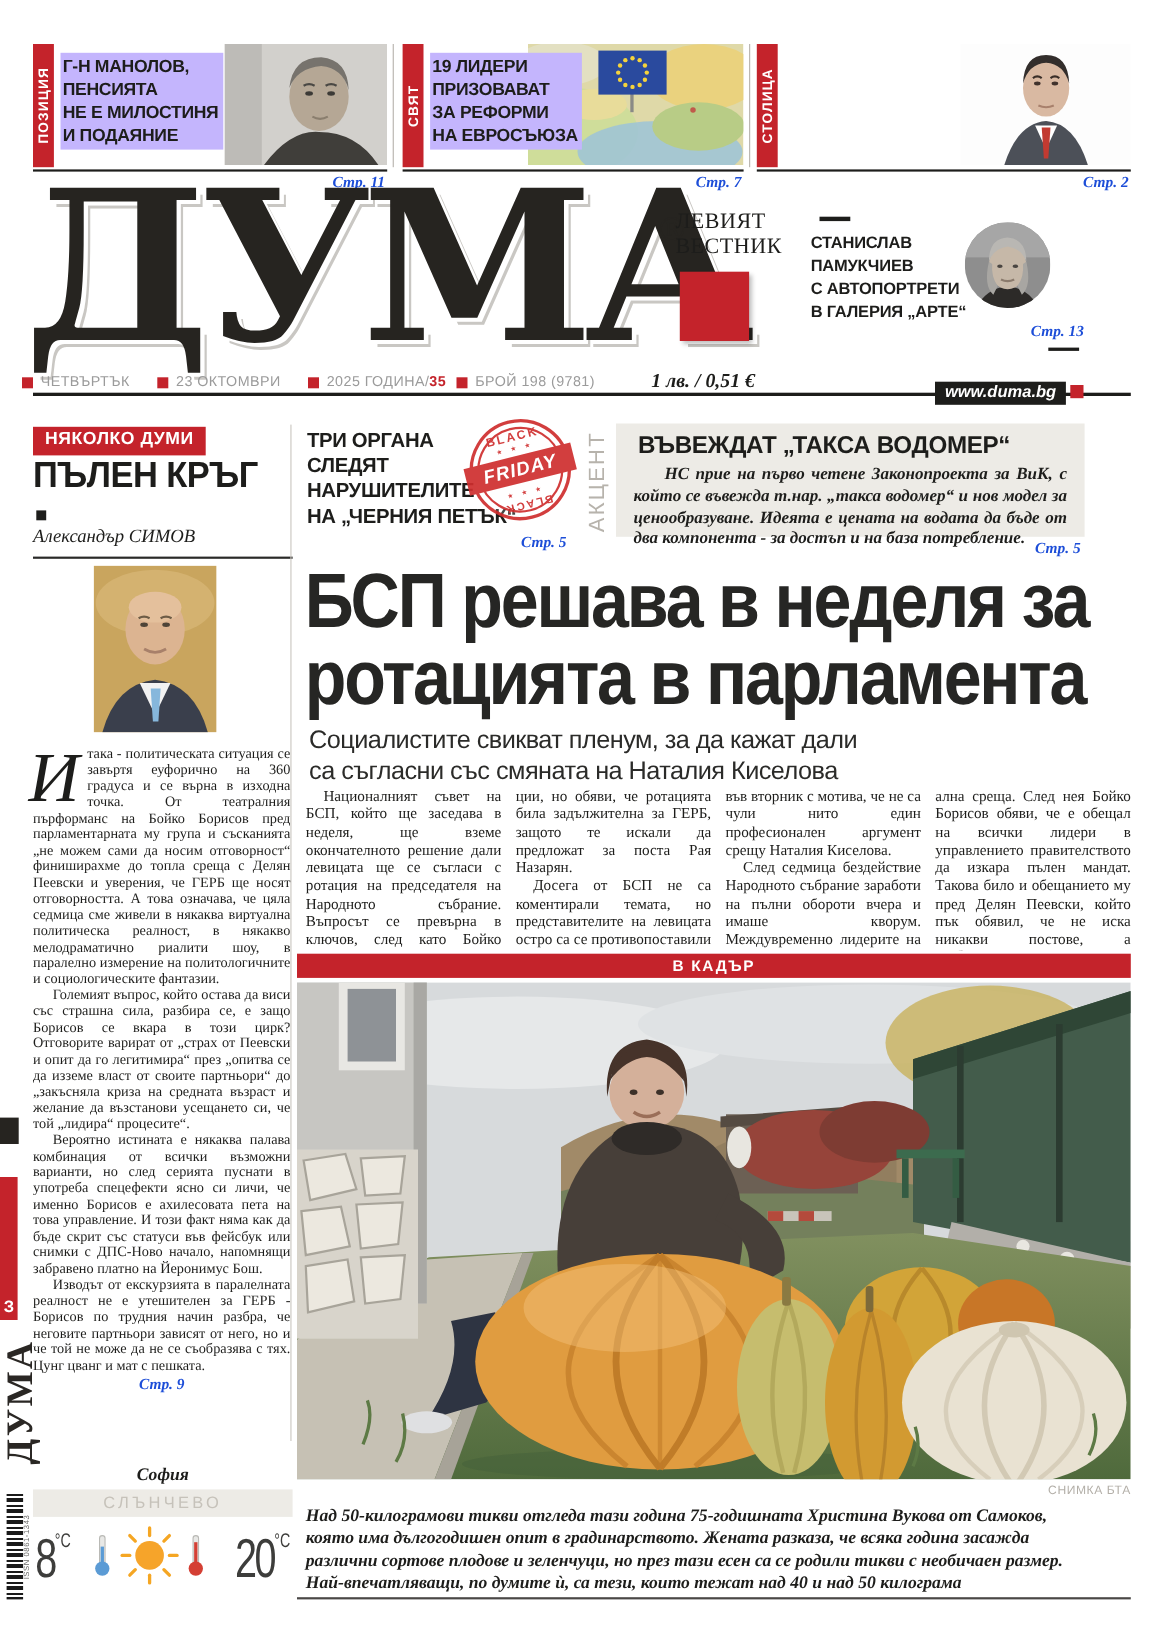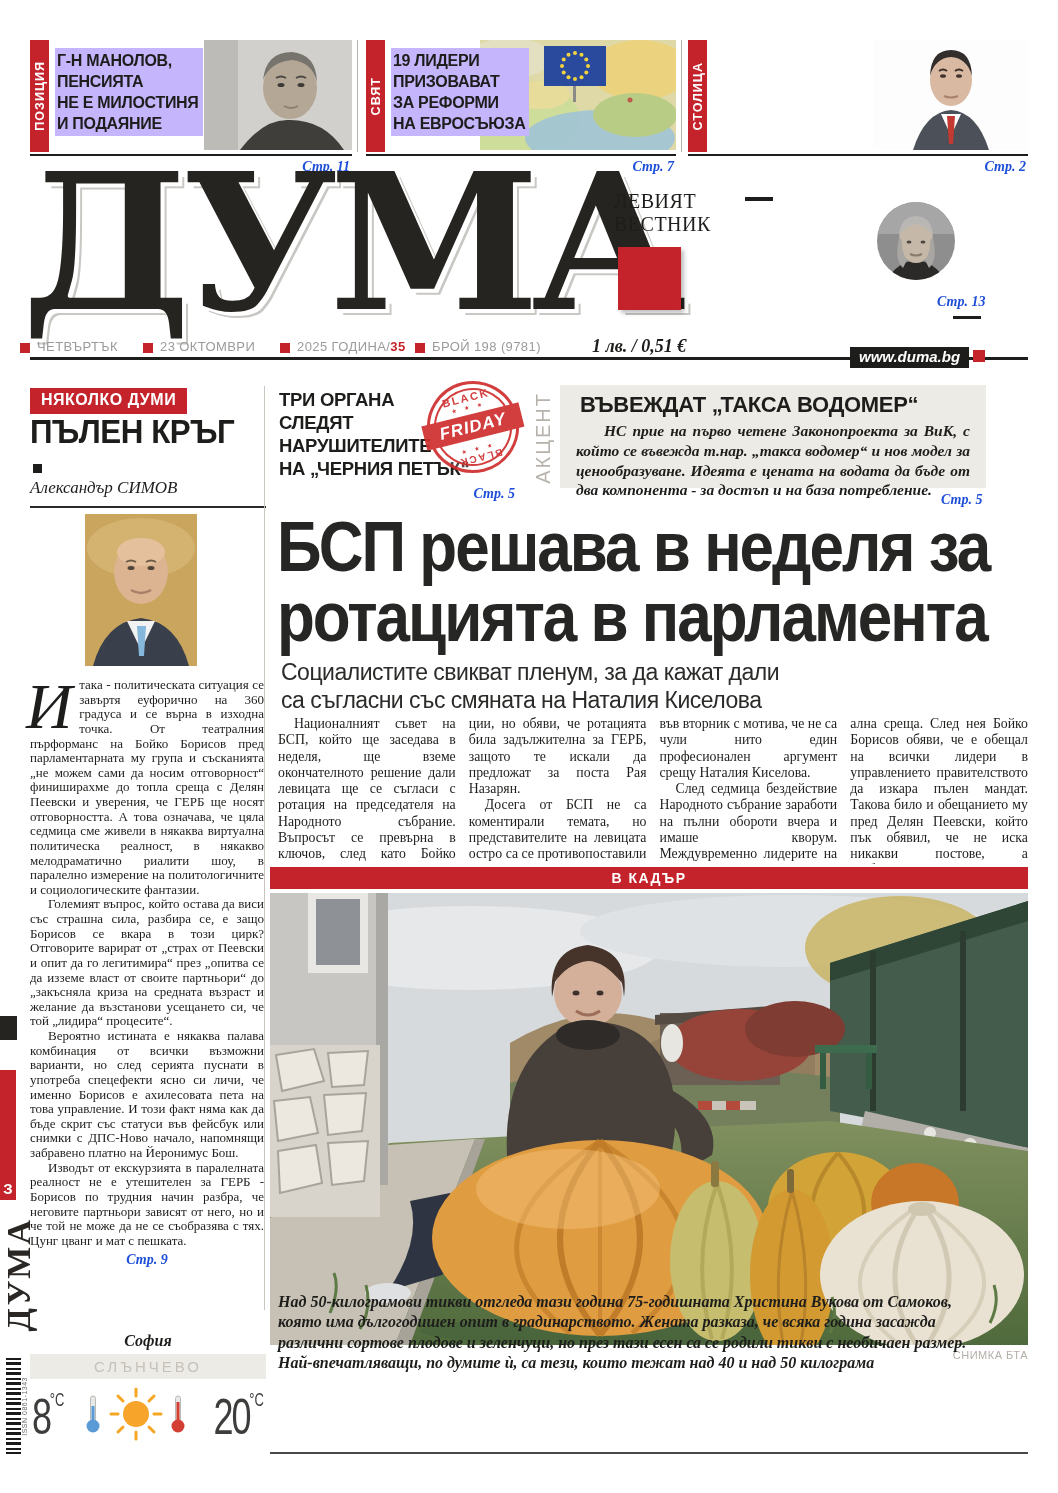--- a/index.html
+++ b/index.html
@@ -104,21 +104,21 @@
   .lead-cols .col{flex:1;}
   .lead-cols p{margin:0;}
   .lead-cols p.ind{text-indent:16px;}
 
   .kadar-banner{position:absolute;left:270px;top:867px;width:758px;height:22px;background:#c4232b;
         display:flex;align-items:center;justify-content:center;}
   .kadar-banner span{color:#fff;font:700 14px "Liberation Sans",sans-serif;letter-spacing:1.5px;}
   .lead-photo{position:absolute;left:270px;top:893px;width:758px;height:452px;overflow:hidden;}
   .credit{position:absolute;left:270px;top:1349px;width:758px;text-align:right;
         font:400 11px "Liberation Sans",sans-serif;color:#b3afa8;letter-spacing:.5px;}
-  .caption{position:absolute;left:278px;top:1292px;width:750px;margin:0;
+  .caption{position:absolute;left:278px;top:1369px;width:750px;margin:0;
         font:italic 700 16px/1.27 "Liberation Serif",serif;}
   .bottom-rule{position:absolute;left:270px;top:1452px;width:758px;height:2px;background:#4a4846;}
 
   
   .weather{position:absolute;left:30px;top:1332px;width:236px;}
   .w-city{text-align:center;font:italic 700 16px "Liberation Serif",serif;}
   .w-bar{margin-top:4px;background:#edebe6;color:#c6c2ba;text-align:center;
         font:400 15px "Liberation Sans",sans-serif;letter-spacing:3px;padding:4px 0;}
   .w-row{margin-top:8px;display:flex;align-items:center;justify-content:space-between;padding:0 2px;}
   .temp{font:400 50px/1 "Liberation Sans",sans-serif;letter-spacing:-3px;color:#3d3d3b;
@@ -246,20 +246,24 @@
     <div class="t-ref ref">Стр. 2</div>
   </section>
 
   <h1 class="logo" style="margin:0;">ДУМА</h1>
   <span class="logo-reg">®</span>
   <div class="tagline pre">ЛЕВИЯТ
 ВЕСТНИК</div>
   <div class="logo-period"></div>
 
   <div class="promo-dash" style="left:745px;top:197px;width:28px;height:4px;"></div>
+  <h3 class="promo-title pre">СТАНИСЛАВ
+ПАМУКЧИЕВ
+С АВТОПОРТРЕТИ
+В ГАЛЕРИЯ „АРТЕ“</h3>
   <div class="promo-circle">
     <svg width="78" height="78" viewBox="0 0 78 78">
       <rect width="78" height="78" fill="#8e8e8e"></rect>
       <rect width="78" height="32" fill="#a6a6a6"></rect>
       <path d="M10 78 Q20 60 39 58 Q58 60 68 78Z" fill="#2c2a28"></path>
       <ellipse cx="39" cy="40" rx="17" ry="21" fill="#c6b8a8"></ellipse>
       <path d="M22 36 Q22 15 39 14 Q56 15 56 36 Q52 24 39 22 Q26 24 22 36Z" fill="#b9b7b3"></path>
       <path d="M22 36 Q17 58 26 66 L30 58 Q24 50 25 38Z" fill="#a8a6a2"></path>
       <path d="M56 36 Q61 58 52 66 L48 58 Q54 50 53 38Z" fill="#a8a6a2"></path>
       <ellipse cx="32" cy="40" rx="2.5" ry="1.6" fill="#4a4642"></ellipse>

